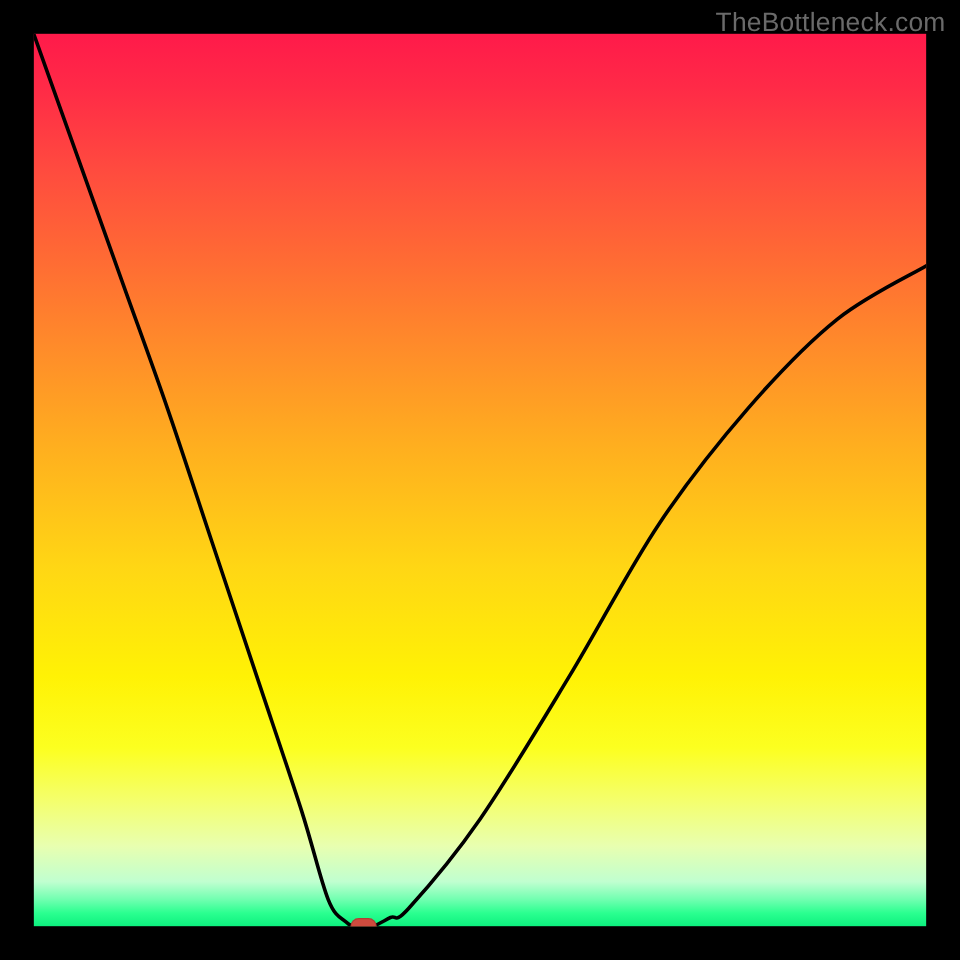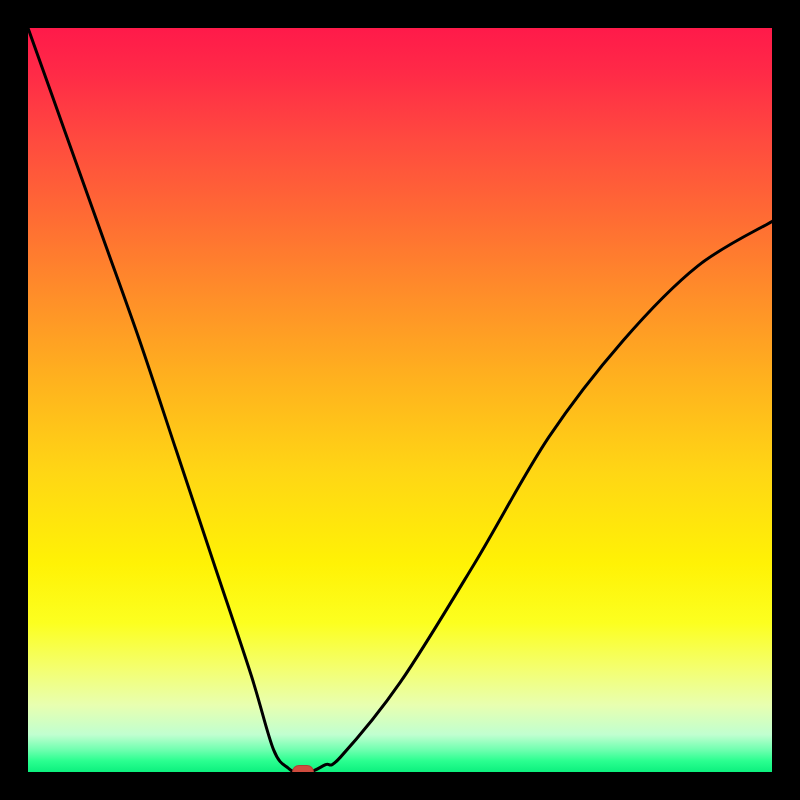--- a/index.html
+++ b/index.html
@@ -70,20 +70,21 @@
     border-radius: 7px;
     background: #cf4b3e;
     transform: translate(-50%, -50%);
     box-shadow: 0 0 0 1px rgba(0,0,0,0.15) inset;
   }
 </style>
 </head>
 <body>
 
 <div class="frame">
+  <div class="watermark">TheBottleneck.com</div>
 
   <div class="plot-area">
     <div class="gradient"></div>
     <svg class="curve" viewBox="0 0 744 744" preserveAspectRatio="none">
       <path fill="none" stroke="#000000" stroke-width="3" stroke-linecap="round" stroke-linejoin="round" d="M 0.00 0.00 C 6.20 17.36, 24.80 69.44, 37.20 104.16 C 49.60 138.88, 62.00 173.60, 74.40 208.32 C 86.80 243.04, 99.20 276.52, 111.60 312.48 C 124.00 348.44, 136.40 386.88, 148.80 424.08 C 161.20 461.28, 173.60 498.48, 186.00 535.68 C 198.40 572.88, 213.28 616.28, 223.20 647.28 C 233.12 678.28, 239.32 706.18, 245.52 721.68 C 251.72 737.18, 256.68 736.56, 260.40 740.28 C 264.12 744.00, 265.36 743.38, 267.84 744.00 C 270.32 744.62, 272.80 744.00, 275.28 744.00 C 277.76 744.00, 279.00 745.24, 282.72 744.00 C 286.44 742.76, 292.64 739.04, 297.60 736.56 C 302.56 734.08, 300.08 742.76, 312.48 729.12 C 324.88 715.48, 349.68 686.96, 372.00 654.72 C 394.32 622.48, 421.60 576.60, 446.40 535.68 C 471.20 494.76, 496.00 446.40, 520.80 409.20 C 545.60 372.00, 570.40 341.00, 595.20 312.48 C 620.00 283.96, 644.80 257.92, 669.60 238.08 C 694.40 218.24, 731.60 200.88, 744.00 193.44"></path>
     </svg>
     <div class="marker" style="left: 275.28px; top: 744px; background: rgb(207, 75, 62);"></div>
   </div>
 </div>
 

